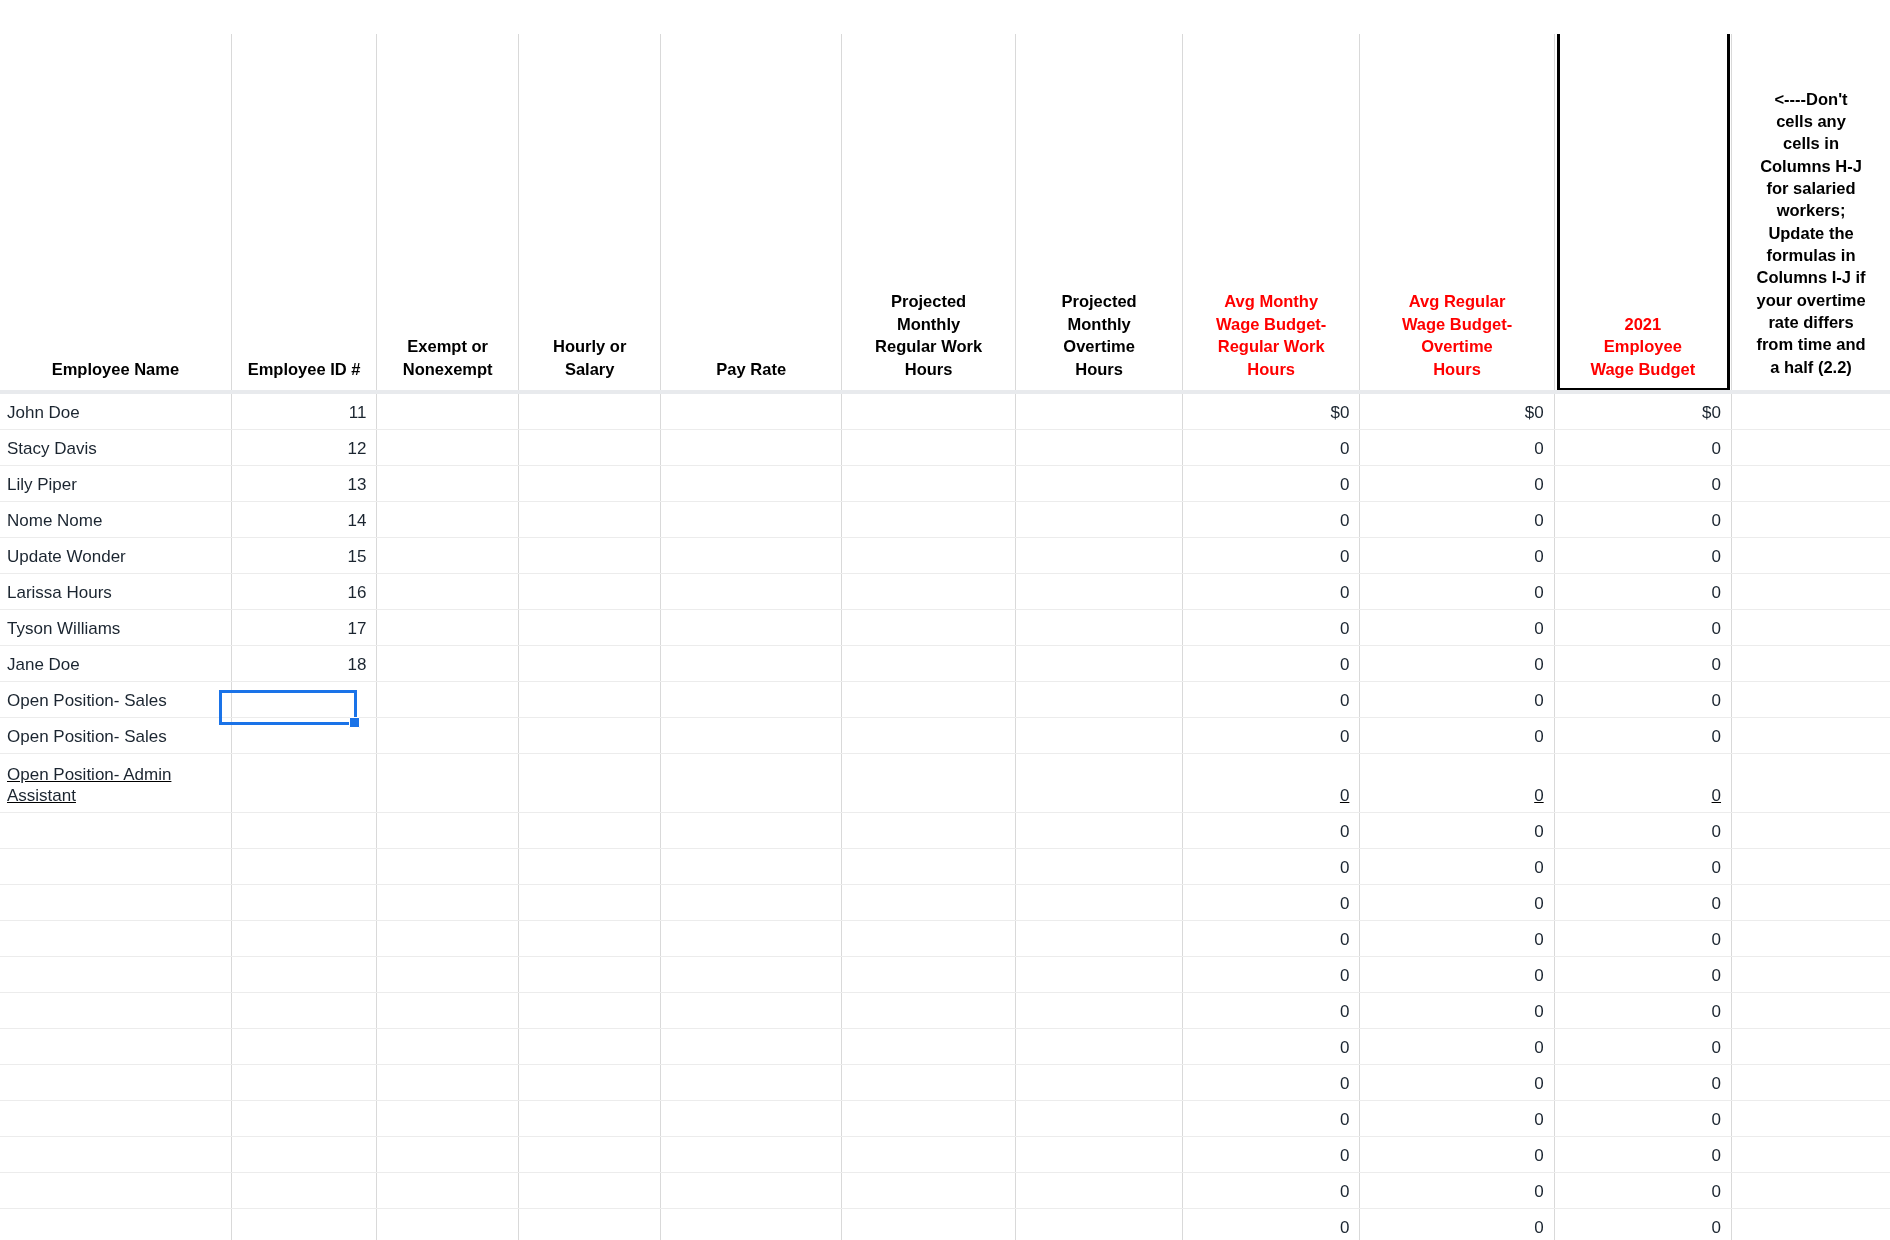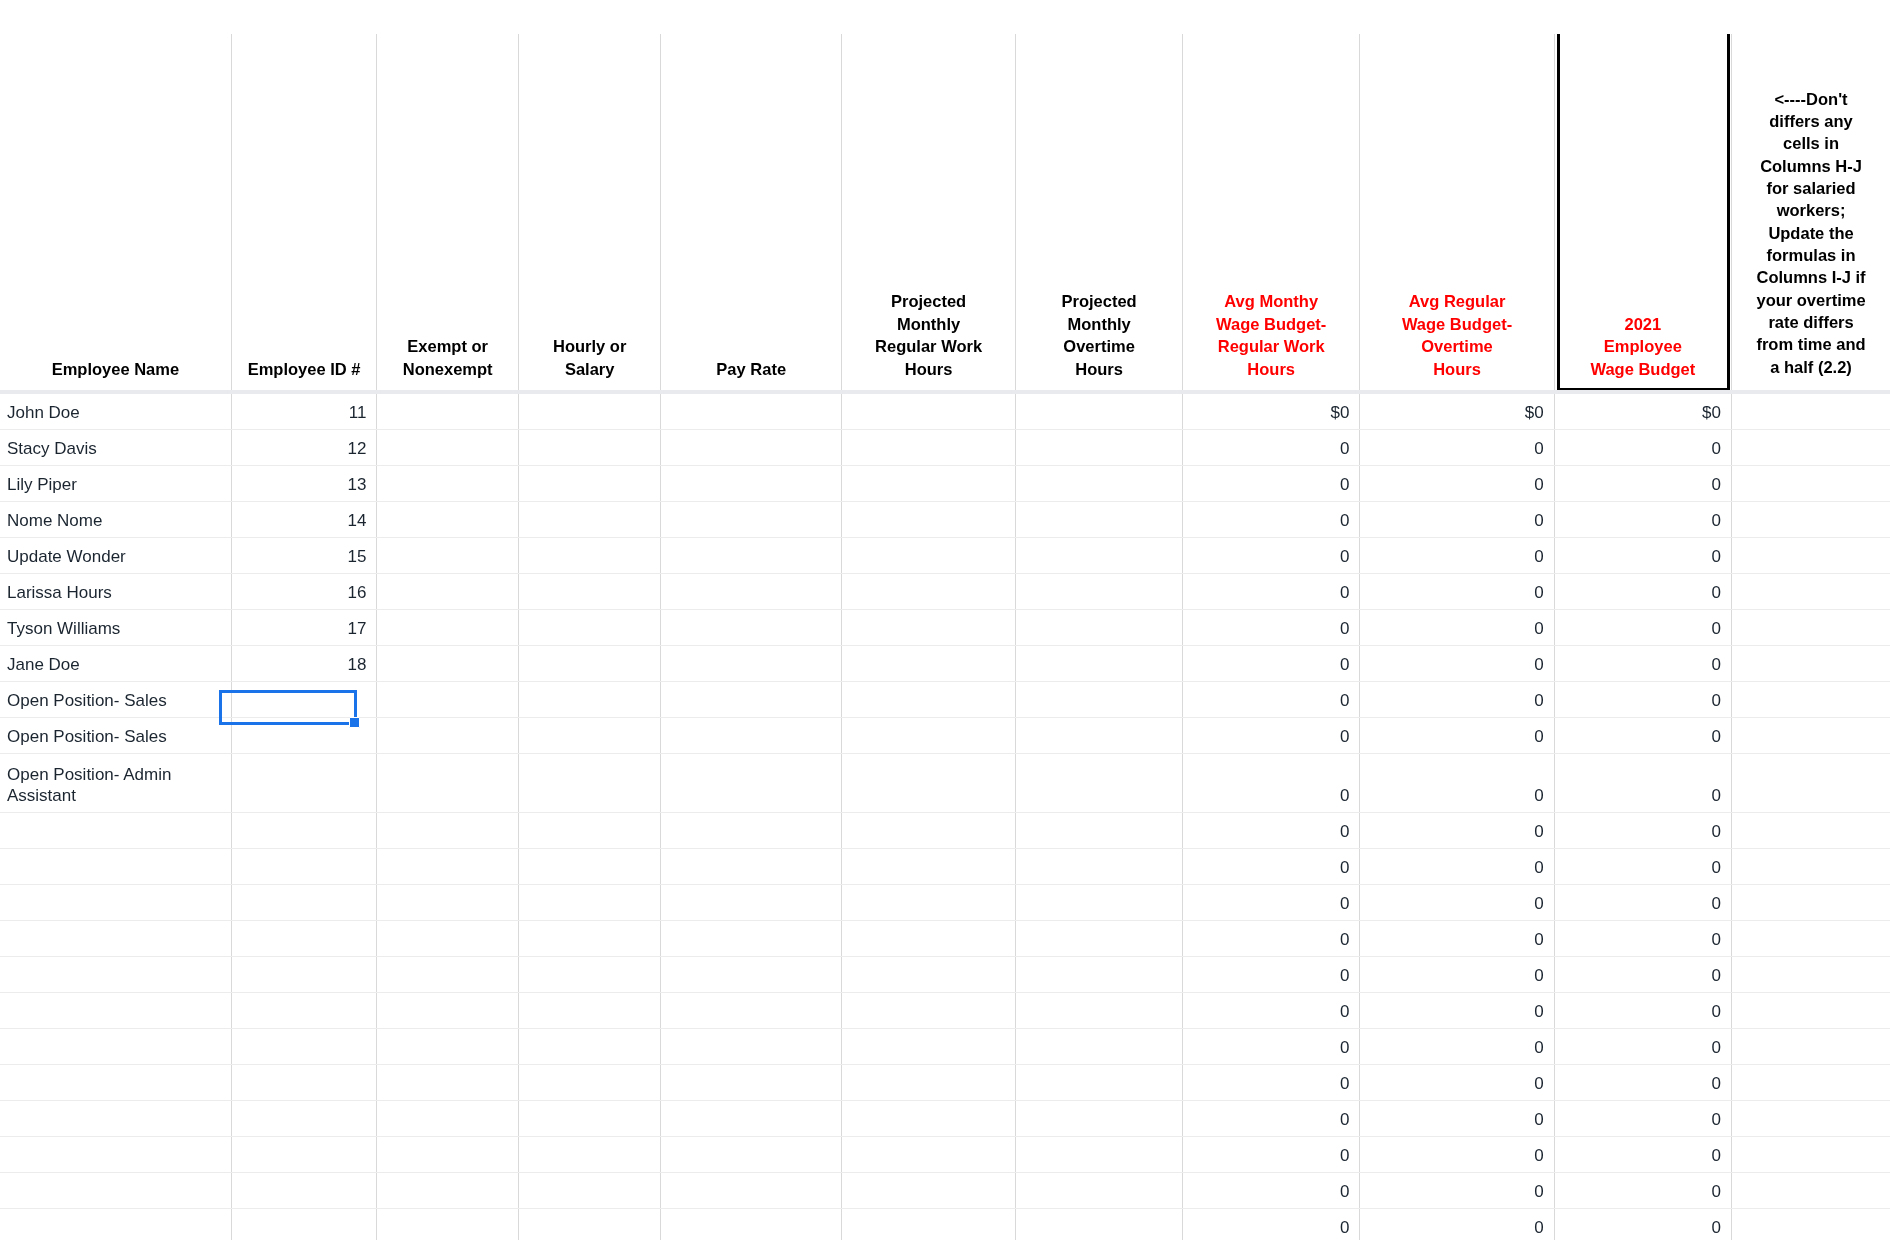--- a/index.html
+++ b/index.html
@@ -99,20 +99,21 @@
     line-height: 1.355;
     padding-bottom: 12px;
   }
 
   
   tr.data-row td {
     height: 35px;
   }
   tr.data-row.tall td {
     height: 58px;
+    text-decoration: underline;
   }
   .cell-text {
     display: block;
     font-size: 17px;
     line-height: 1.28;
     padding: 0 7px 5px 7px;
     color: #1b2530;
     white-space: normal;
   }
   .cell-text.num {
@@ -233,21 +234,21 @@
           <span class="box-outline"></span>
           <span class="hdr-inner">
               <span style="display:block">2021</span>
               <span style="display:block">Employee</span>
               <span style="display:block">Wage Budget</span>
             </span>
         </th>
         <th class="note-col nogrid-right">
           <span class="hdr-inner">
               <span style="display:block">&lt;----Don't</span>
-              <span style="display:block">differs any</span>
+              <span style="display:block">cells any</span>
               <span style="display:block">cells in</span>
               <span style="display:block">Columns H-J</span>
               <span style="display:block">for salaried</span>
               <span style="display:block">workers;</span>
               <span style="display:block">Update the</span>
               <span style="display:block">formulas in</span>
               <span style="display:block">Columns I-J if</span>
               <span style="display:block">your overtime</span>
               <span style="display:block">rate differs</span>
               <span style="display:block">from time and</span>

